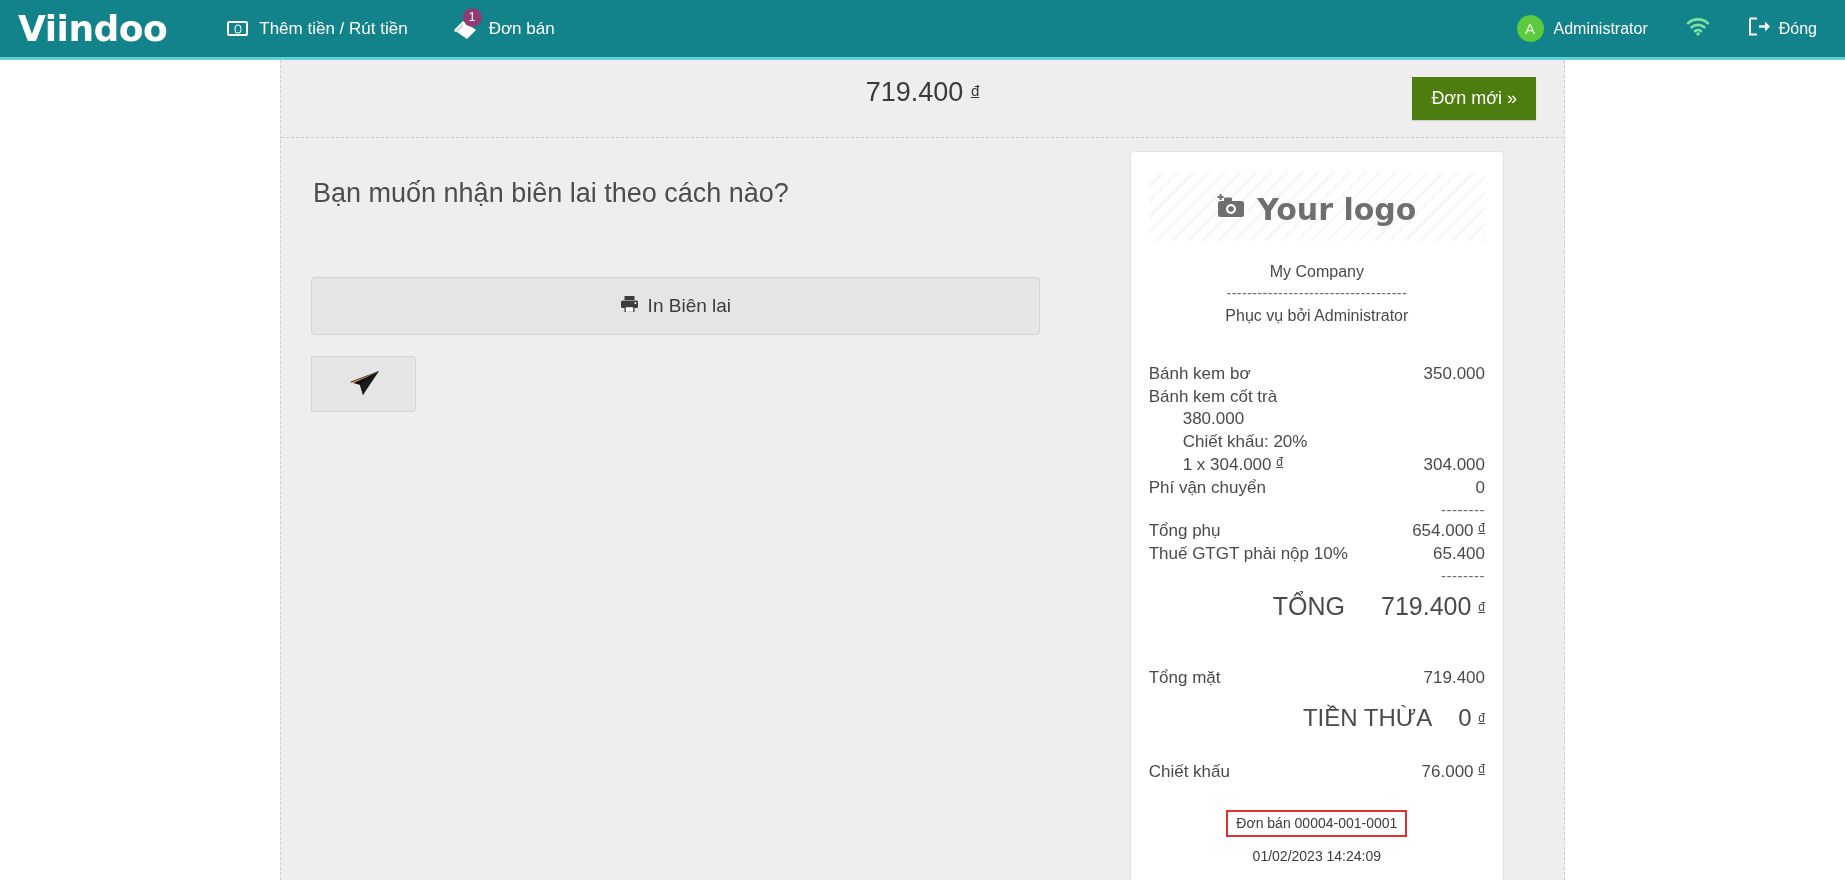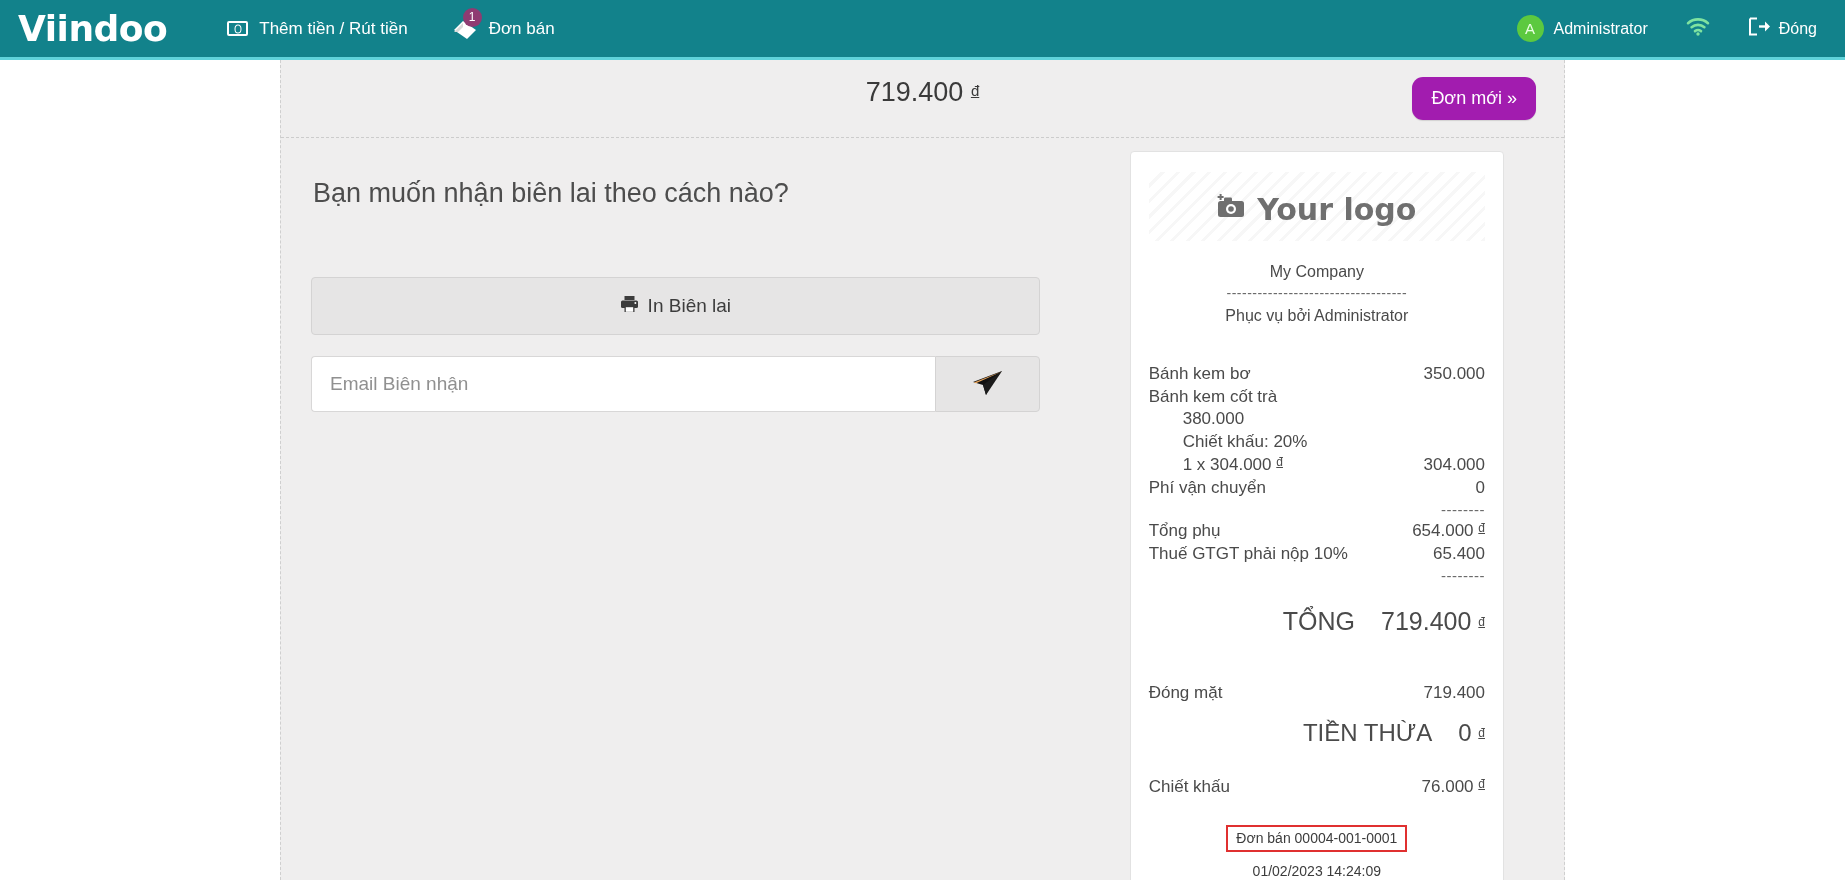--- a/index.html
+++ b/index.html
@@ -127,24 +127,24 @@
     left: 0; right: 0; top: 17px;
     text-align: center;
     font-size: 27px;
     color: #3a3a3a;
     font-weight: 400;
   }
   .summary-total .cur { font-size: 15px; vertical-align: 5px; text-decoration: underline; }
   .new-order-btn {
     position: absolute;
     right: 28px; top: 17px;
-    background: #a21caf;
+    background: #4d7c0f;
     color: #ffffff;
     border: none;
-    border-radius: 11px;
+    border-radius: 0;
     padding: 11px 19px;
     font-size: 18px;
     cursor: pointer;
     font-family: inherit;
     box-shadow: 0 1px 1px rgba(0,0,0,.12);
   }
 
   
   .main-split { display: flex; height: 742px; }
   .left-col { width: 790px; padding: 40px 30px 0 30px; }
@@ -228,23 +228,23 @@
   .lines { margin-top: 36px; }
   .ln { display: flex; justify-content: space-between; align-items: baseline; }
   .ln .nm { text-align: left; }
   .ln .amt { text-align: right; white-space: nowrap; }
   .sub { padding-left: 34px; }
   .cur-sm { font-size: 12px; vertical-align: 4px; text-decoration: underline; }
   .rule { text-align: right; letter-spacing: .5px; color:#6b6b6b; font-size: 15px; }
 
   .total-row {
     display: flex; justify-content: flex-end; align-items: flex-start;
-    gap: 26px;
+    gap: 36px;
     font-size: 25px;
-    margin-top: 18px;
+    margin-top: 3px;
   }
   .gap-lg { height: 44px; }
   .gap-md { height: 26px; }
 
   .change-row {
     display: flex; justify-content: flex-end; align-items: baseline;
     gap: 26px; font-size: 24px; margin-top: 12px;
   }
 
   .order-tag {
@@ -341,21 +341,20 @@
               <rect x="1" y="5.5" width="17" height="7.5" rx="1.5" fill="#3c3c3c"></rect>
               <rect x="4.5" y="11" width="10" height="6" fill="#3c3c3c"></rect>
               <rect x="5.8" y="12.2" width="7.4" height="4.6" fill="#ffffff"></rect>
               <circle cx="15.4" cy="8" r="1" fill="#ffffff"></circle>
             </svg>
           </span>
           <span>In Biên lai</span>
         </button>
 
         <div class="email-row">
-          <input class="email-input" type="text" placeholder="Email Biên nhận" style="">
           <button class="send-btn">
             <span>
               <svg width="34" height="30" viewBox="0 0 34 30" aria-hidden="true">
                 <polygon points="32,3 3,14 13,17 16,27 20,18" fill="#111111"></polygon>
                 <polygon points="32,3 13,17 16,27" fill="#1b1b1b"></polygon>
                 <polygon points="32,3.6 3.8,14.6 6,15.3" fill="#e8a55c"></polygon>
               </svg>
             </span>
           </button>
         </div>
@@ -440,21 +439,21 @@
               <span>TỔNG</span>
               <span>
                 <span>719.400</span>
                 <span class="cur-sm">đ</span>
               </span>
             </div>
 
             <div class="gap-lg"></div>
 
             <div class="ln">
-              <span class="nm">Đóng mặt</span>
+              <span class="nm">Tổng mặt</span>
               <span class="amt">719.400</span>
             </div>
 
             <div class="change-row">
               <span>TIỀN THỪA</span>
               <span>
                 <span>0</span>
                 <span class="cur-sm">đ</span>
               </span>
             </div>

